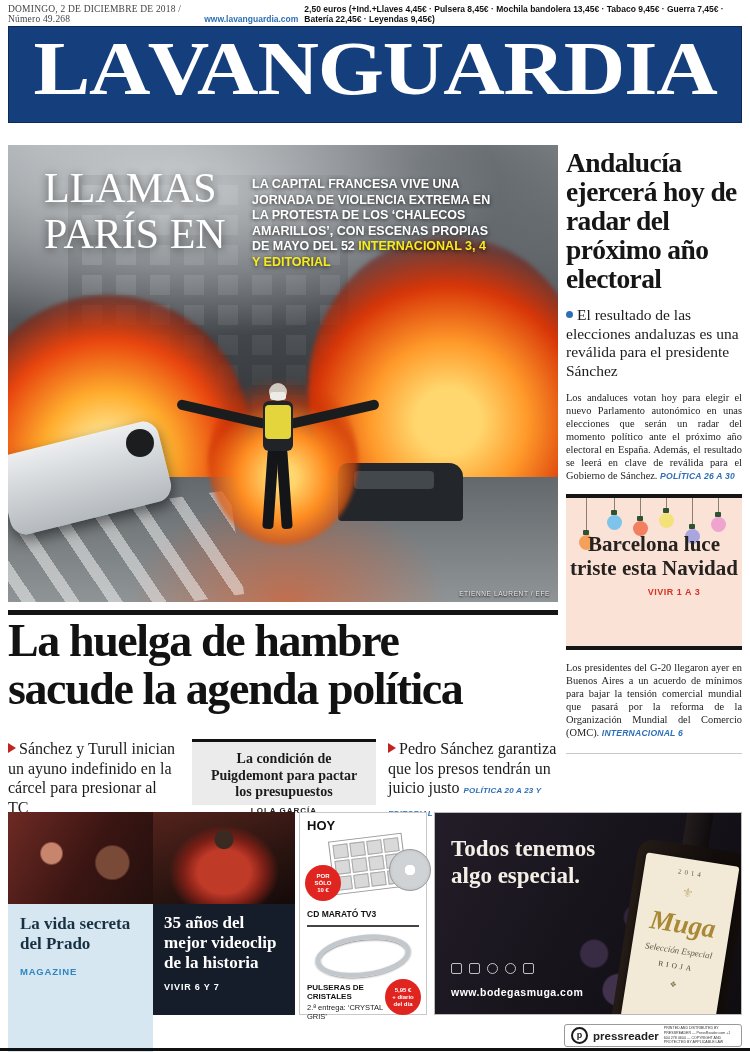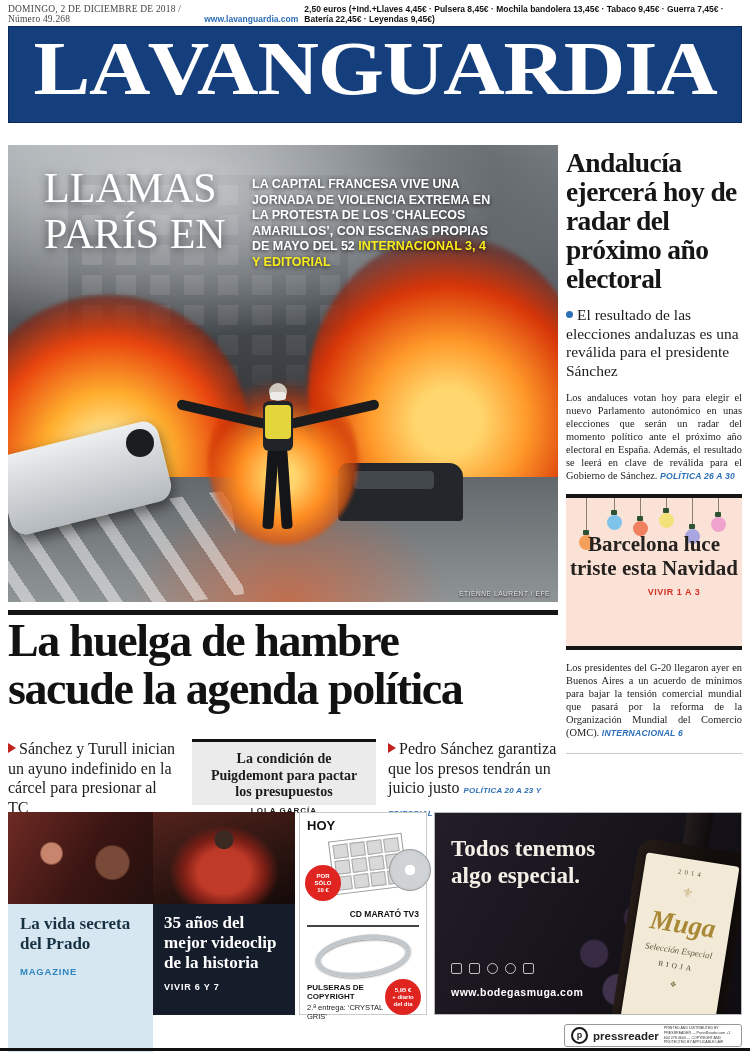--- a/index.html
+++ b/index.html
@@ -126,21 +126,21 @@
   .cd-wrap{position:relative;height:72px;margin-top:2px;}
   .cd-case{position:absolute;left:24px;top:2px;width:74px;height:54px;background:#fff;border:1px solid #999;
            transform:rotate(-7deg);padding:3px;box-sizing:border-box;
            display:grid;grid-template-columns:repeat(4,1fr);grid-template-rows:repeat(3,1fr);gap:2px;}
   .cd-face{background:#d9d9d9;border:1px solid #aaa;}
   .cd-disc{position:absolute;left:82px;top:14px;width:40px;height:40px;border-radius:50%;
            background:radial-gradient(circle,#fff 0 18%,#cfd3d6 19% 60%,#aeb3b7 100%);border:1px solid #999;}
   .badge{border-radius:50%;background:#e02420;color:#fff;text-align:center;font-weight:bold;
          display:flex;flex-direction:column;justify-content:center;line-height:7px;font-size:6px;}
   .badge1{position:absolute;left:-2px;top:30px;width:36px;height:36px;}
-  .cd-cap{text-align:right;font-weight:bold;font-size:8.5px;margin-top:2px;color:#111;}
+  .cd-cap{text-align:left;font-weight:bold;font-size:8.5px;margin-top:2px;color:#111;}
   .hoy-div{height:2px;background:#444;margin:6px 0 8px;}
   .bracelet{width:86px;height:32px;margin:2px auto 6px;border:5px solid #c3c8cd;border-radius:50%;
             transform:rotate(-7deg);box-shadow:inset 0 1px 2px #888,0 1px 2px #999;}
   .brace-row{position:relative;}
   .brace-title{font-weight:bold;font-size:8px;color:#111;width:80px;}
   .brace-sub{font-size:7.5px;color:#222;margin-top:2px;width:78px;line-height:9px;}
   .badge2{position:absolute;right:-2px;top:-4px;width:36px;height:36px;}
   
   .ad{position:absolute;left:434px;top:812px;width:308px;height:203px;border:1px solid #bbb;
       box-sizing:border-box;background:
@@ -312,21 +312,21 @@
       <div class="badge badge1">
         <span>POR</span>
         <span>SÓLO</span>
         <span>10 €</span>
       </div>
     </div>
     <div class="cd-cap">CD MARATÓ TV3</div>
     <div class="hoy-div"></div>
     <div class="bracelet"></div>
     <div class="brace-row">
-      <div class="brace-title">PULSERAS DE COPYRIGHT</div>
+      <div class="brace-title">PULSERAS DE CRISTALES</div>
       <div class="brace-sub">2.ª entrega: ‘CRYSTAL GRIS’</div>
       <div class="badge badge2">
         <span>5,95 €</span>
         <span>+ diario</span>
         <span>del día</span>
       </div>
     </div>
   </div>
 
   <div class="ad">

